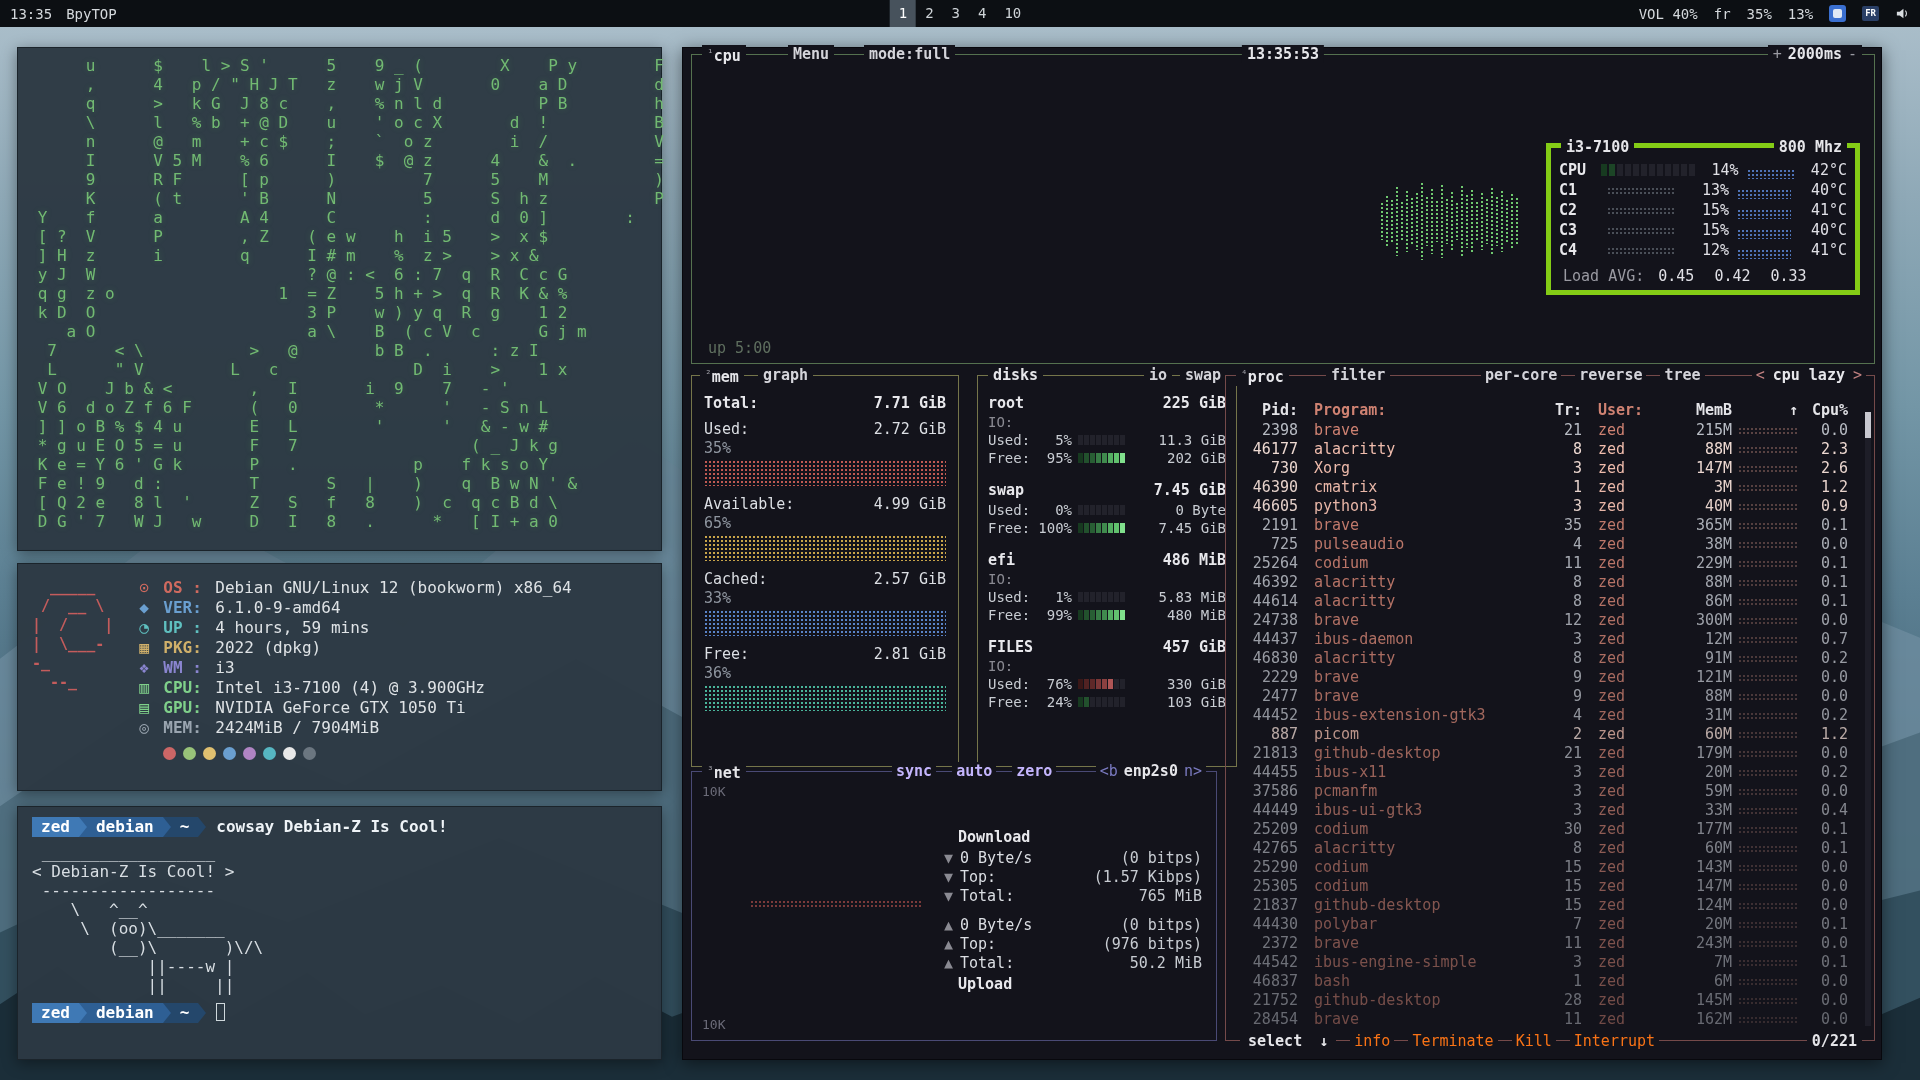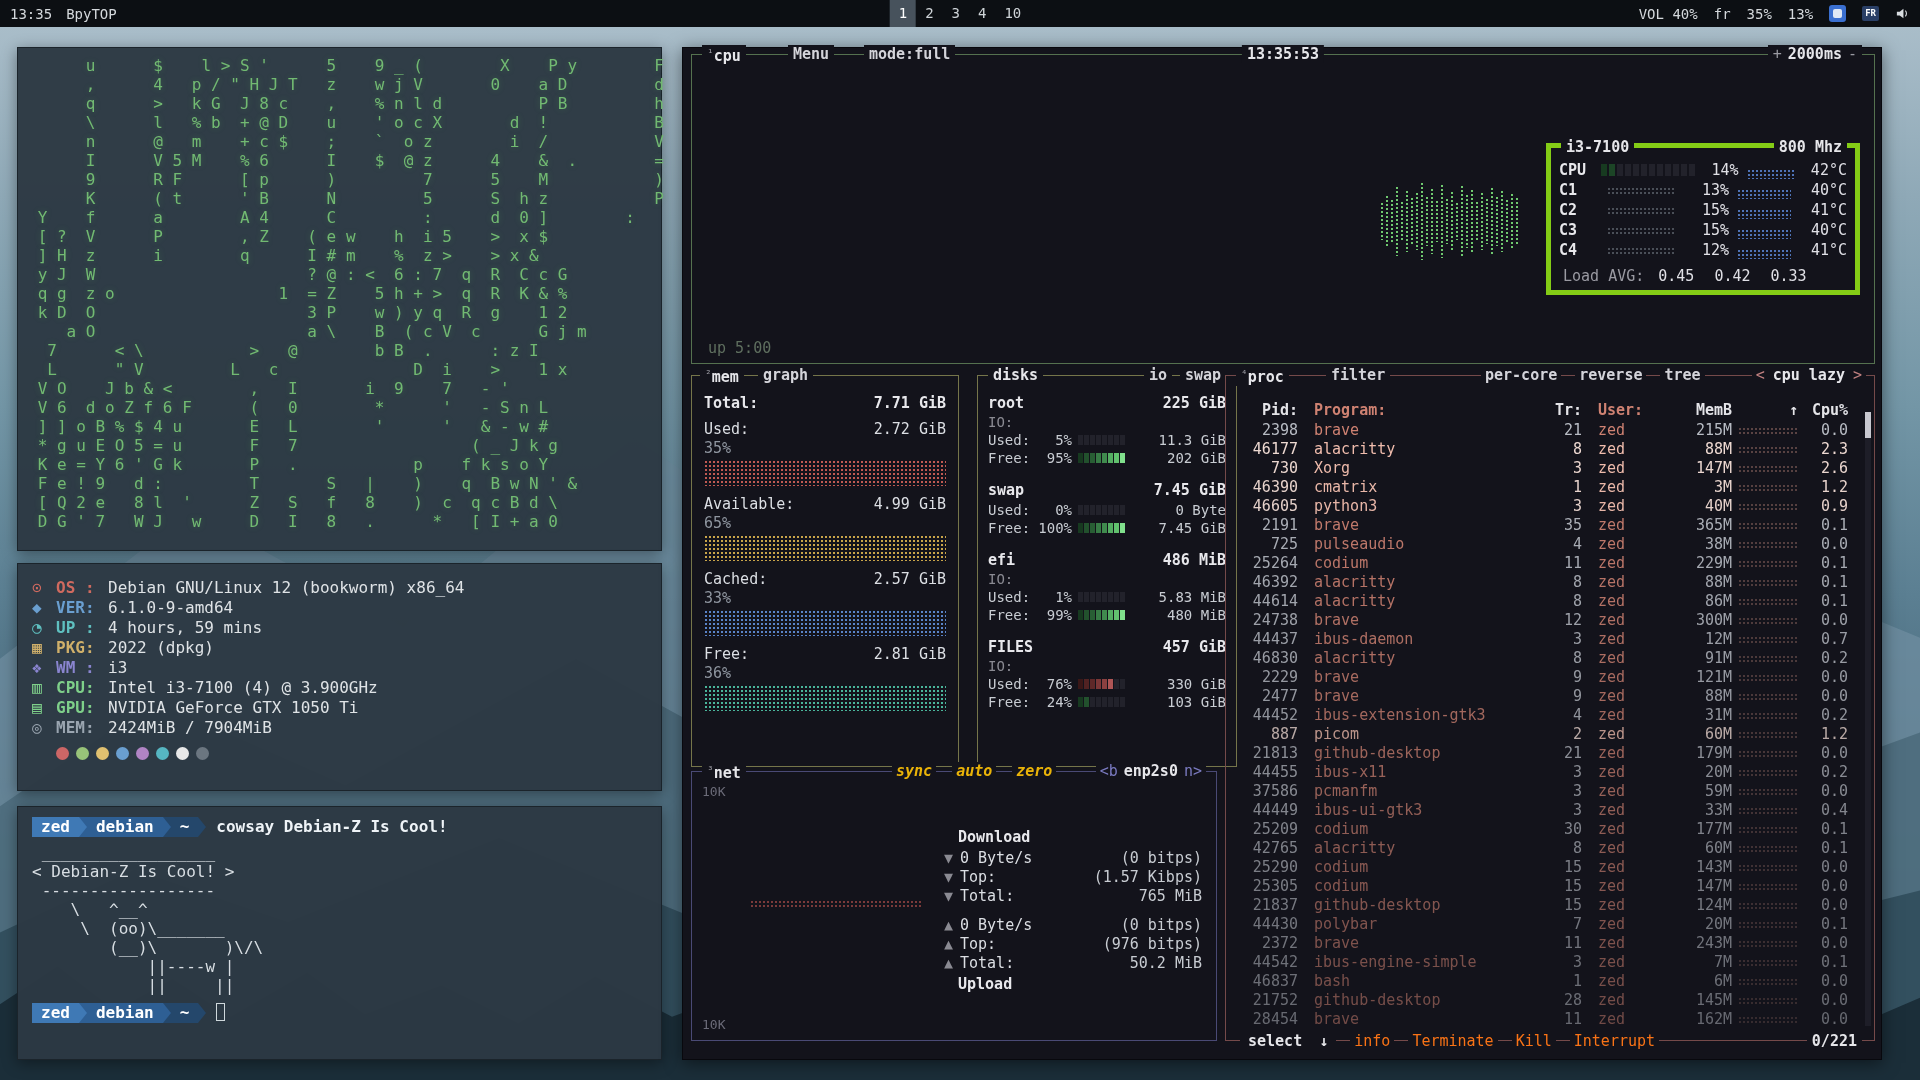--- a/index.html
+++ b/index.html
@@ -127,21 +127,21 @@
   .drow { display:flex; align-items:center; height:18px; font-size:14px; }
   .dlab { width:48px; }
   .dpct { width:36px; text-align:right; margin-right:6px; }
   .dmeter { flex:1; }
   .dmeter .mcell { width:5px; height:10px; margin-right:1px; }
   .dval { width:74px; text-align:right; }
   .dgap { height:14px; }
 
   
   .net-buttons { position:absolute; top:-10px; left:200px; display:flex; gap:16px; }
-  .net-buttons span { background:#13131b; padding:0 4px; font-weight:bold; color:#eab308;font-style:italic; }
+  .net-buttons span { background:#13131b; padding:0 4px; font-weight:bold; color:#c4b5fd; }
   .iface-grp { position:absolute; top:-10px; right:10px; background:#13131b; padding:0 4px; }
   .iface-side { color:#7a7ac0; }
   .iface-name { color:#e6e6ea; font-weight:bold; margin:0 6px; }
   .nscale { position:absolute; left:10px; color:#6b6b78; font-size:13px; }
   .nscale.top { top:12px; } .nscale.bot { bottom:8px; }
   .net-stats { position:absolute; left:252px; top:54px; width:258px; }
   .nsec { font-weight:bold; color:#e8e8ec; margin:2px 0 3px 14px; }
   .nrow { display:flex; height:19px; line-height:19px; }
   .narrow { width:16px; color:#8a8a92; }
   .nlabel { color:#dcdfe4; }
@@ -236,20 +236,26 @@
  ] ] o B % $ 4 u       E   L        '      '   &amp; - w #
  * g u E O 5 = u       F   7                  ( _ J k g
  K e = Y 6 ' G k       P   .            p    f k s o Y
  F e ! 9   d :         T       S   |    )    q  B w N ' &amp;
  [ Q 2 e   8 l  '      Z   S   f   8    )  c  q c B d \
  D G ' 7   W J   w     D   I   8   .      *   [ I + a 0</pre>
   </div>
 
   <div class="term term-fetch">
     <div class="fetch-wrap">
+      <pre class="fetch-logo">  _____
+ /  __ \
+|  /    |
+|  \___-
+-_
+  --_</pre>
       <div>
         <div>
             <div class="frow">
               <span class="ficon" style="color: rgb(208, 106, 95);">⊙</span>
               <span class="flabel" style="color: rgb(208, 106, 95);">OS :</span>
               <span class="fvalue">Debian GNU/Linux 12 (bookworm) x86_64</span>
             </div>
             <div class="frow">
               <span class="ficon" style="color: rgb(106, 159, 208);">◆</span>
               <span class="flabel" style="color: rgb(106, 159, 208);">VER:</span>

